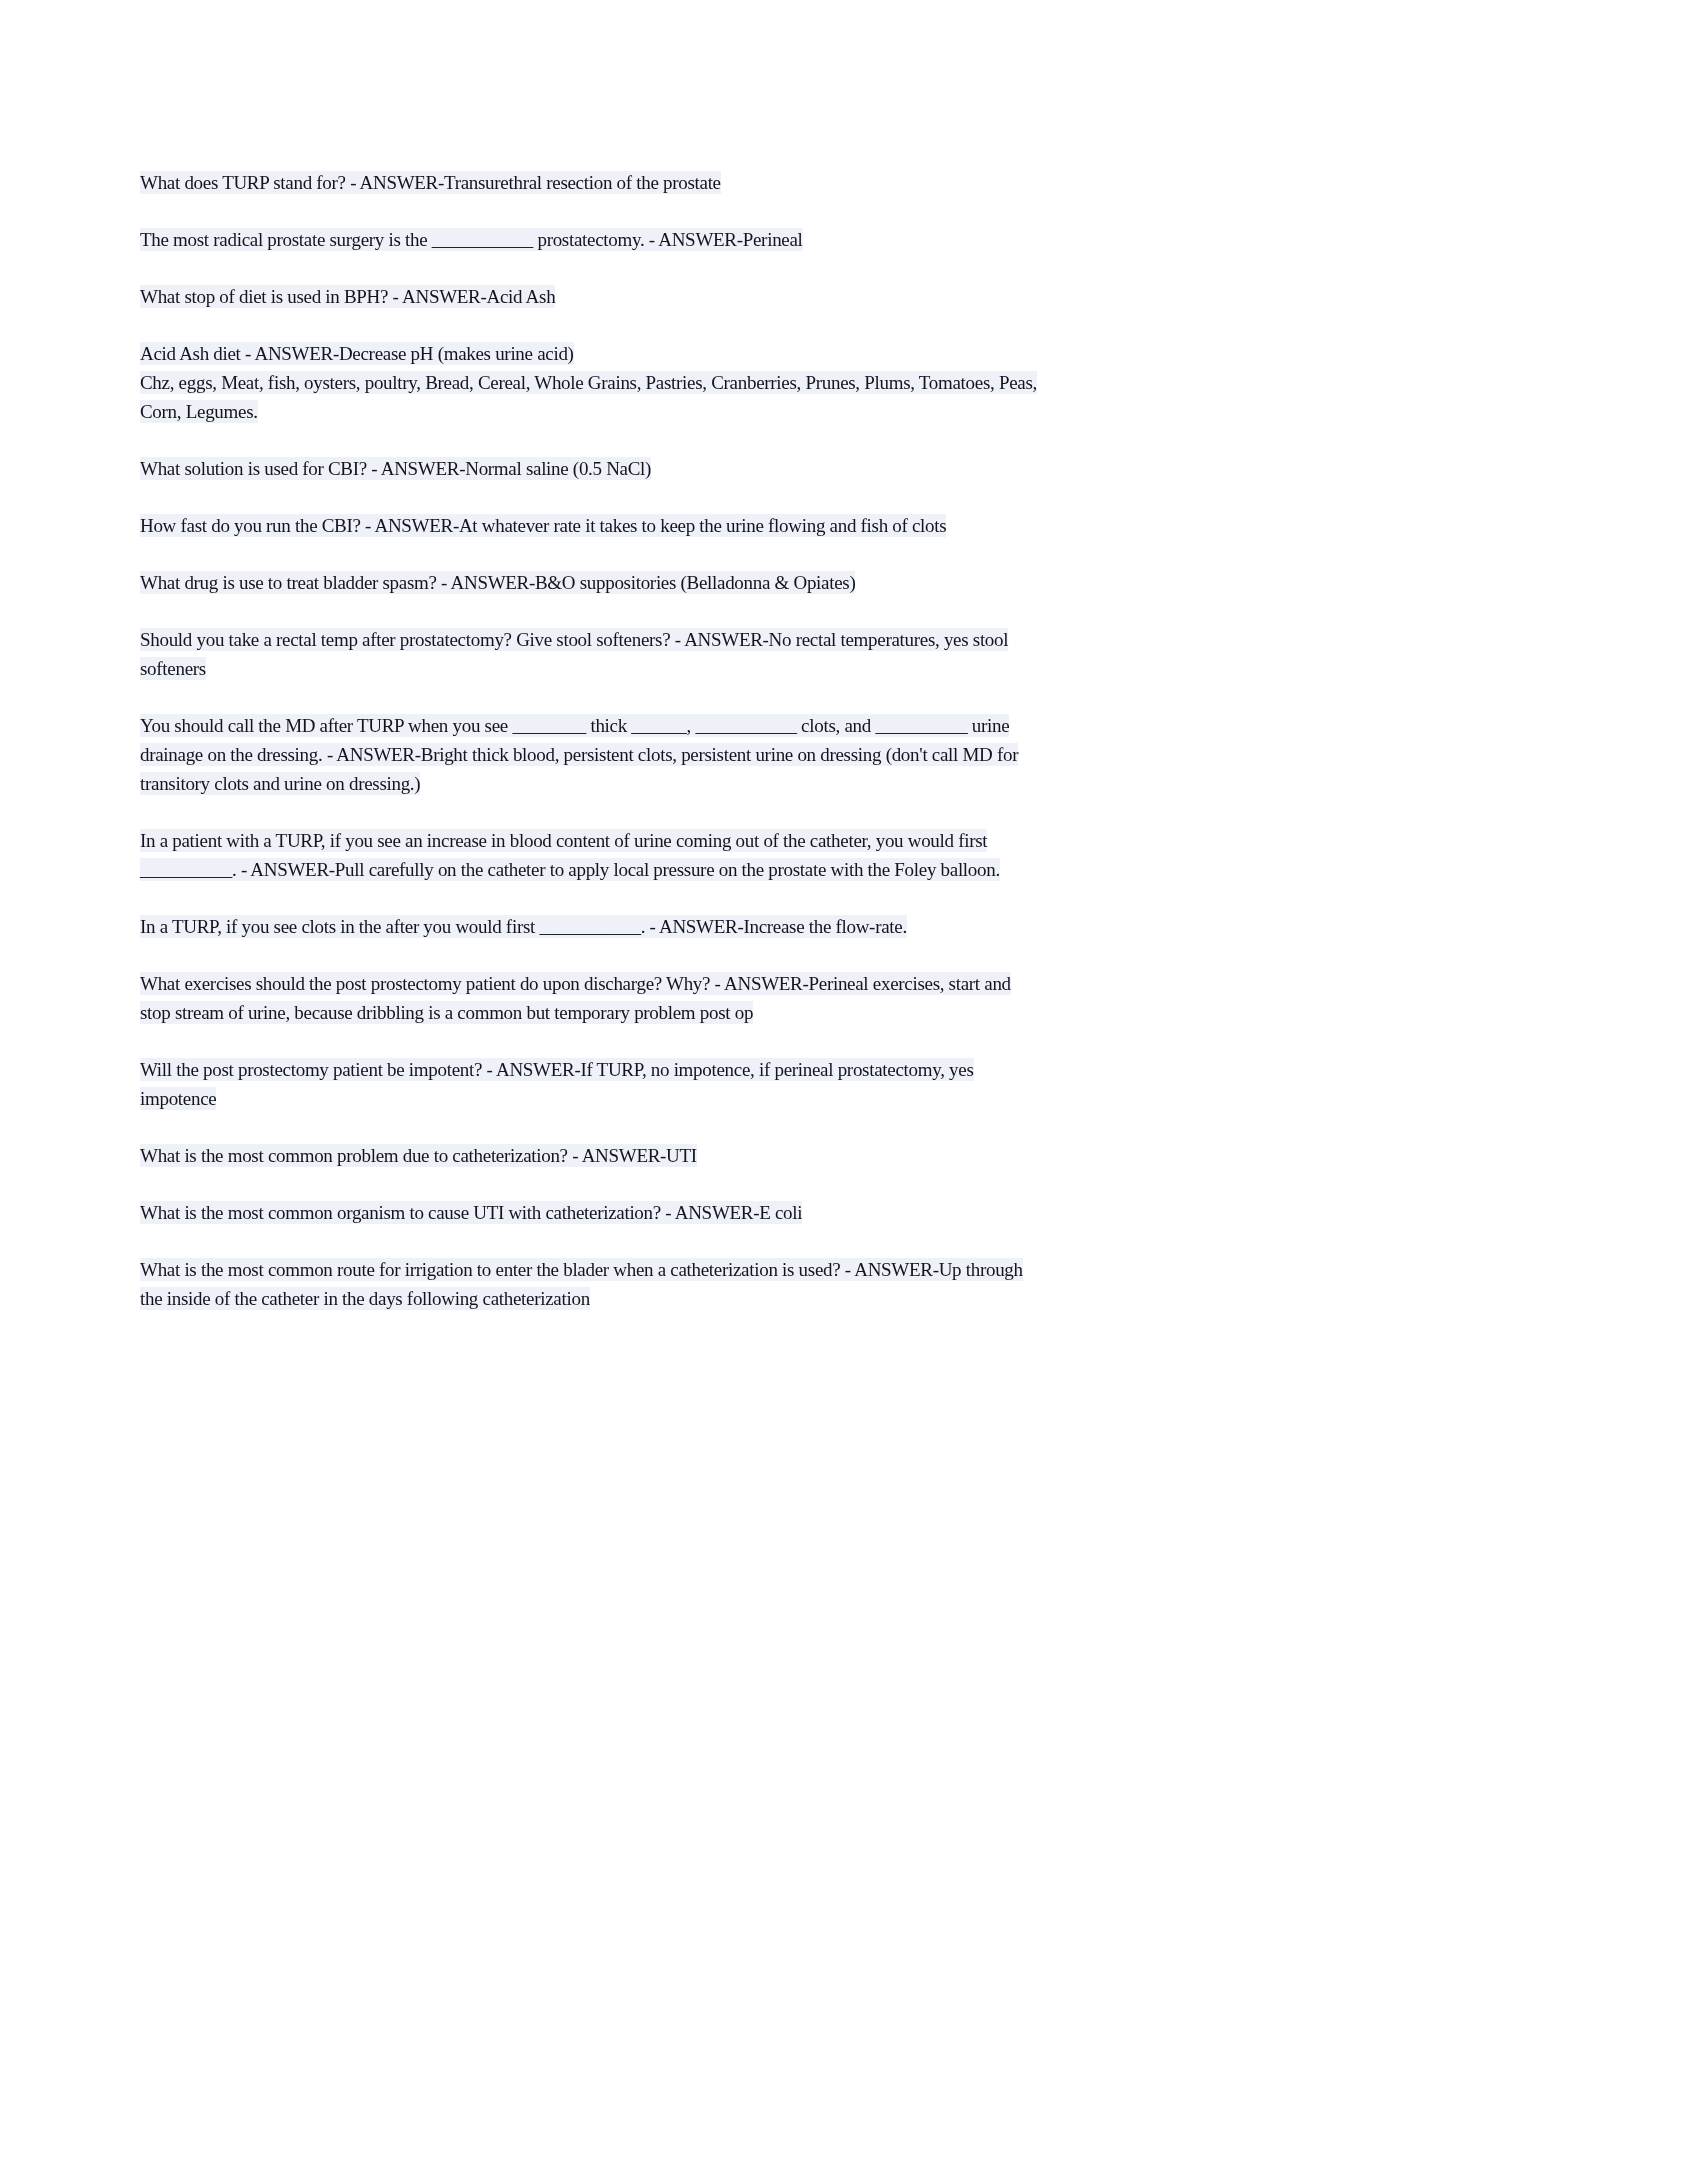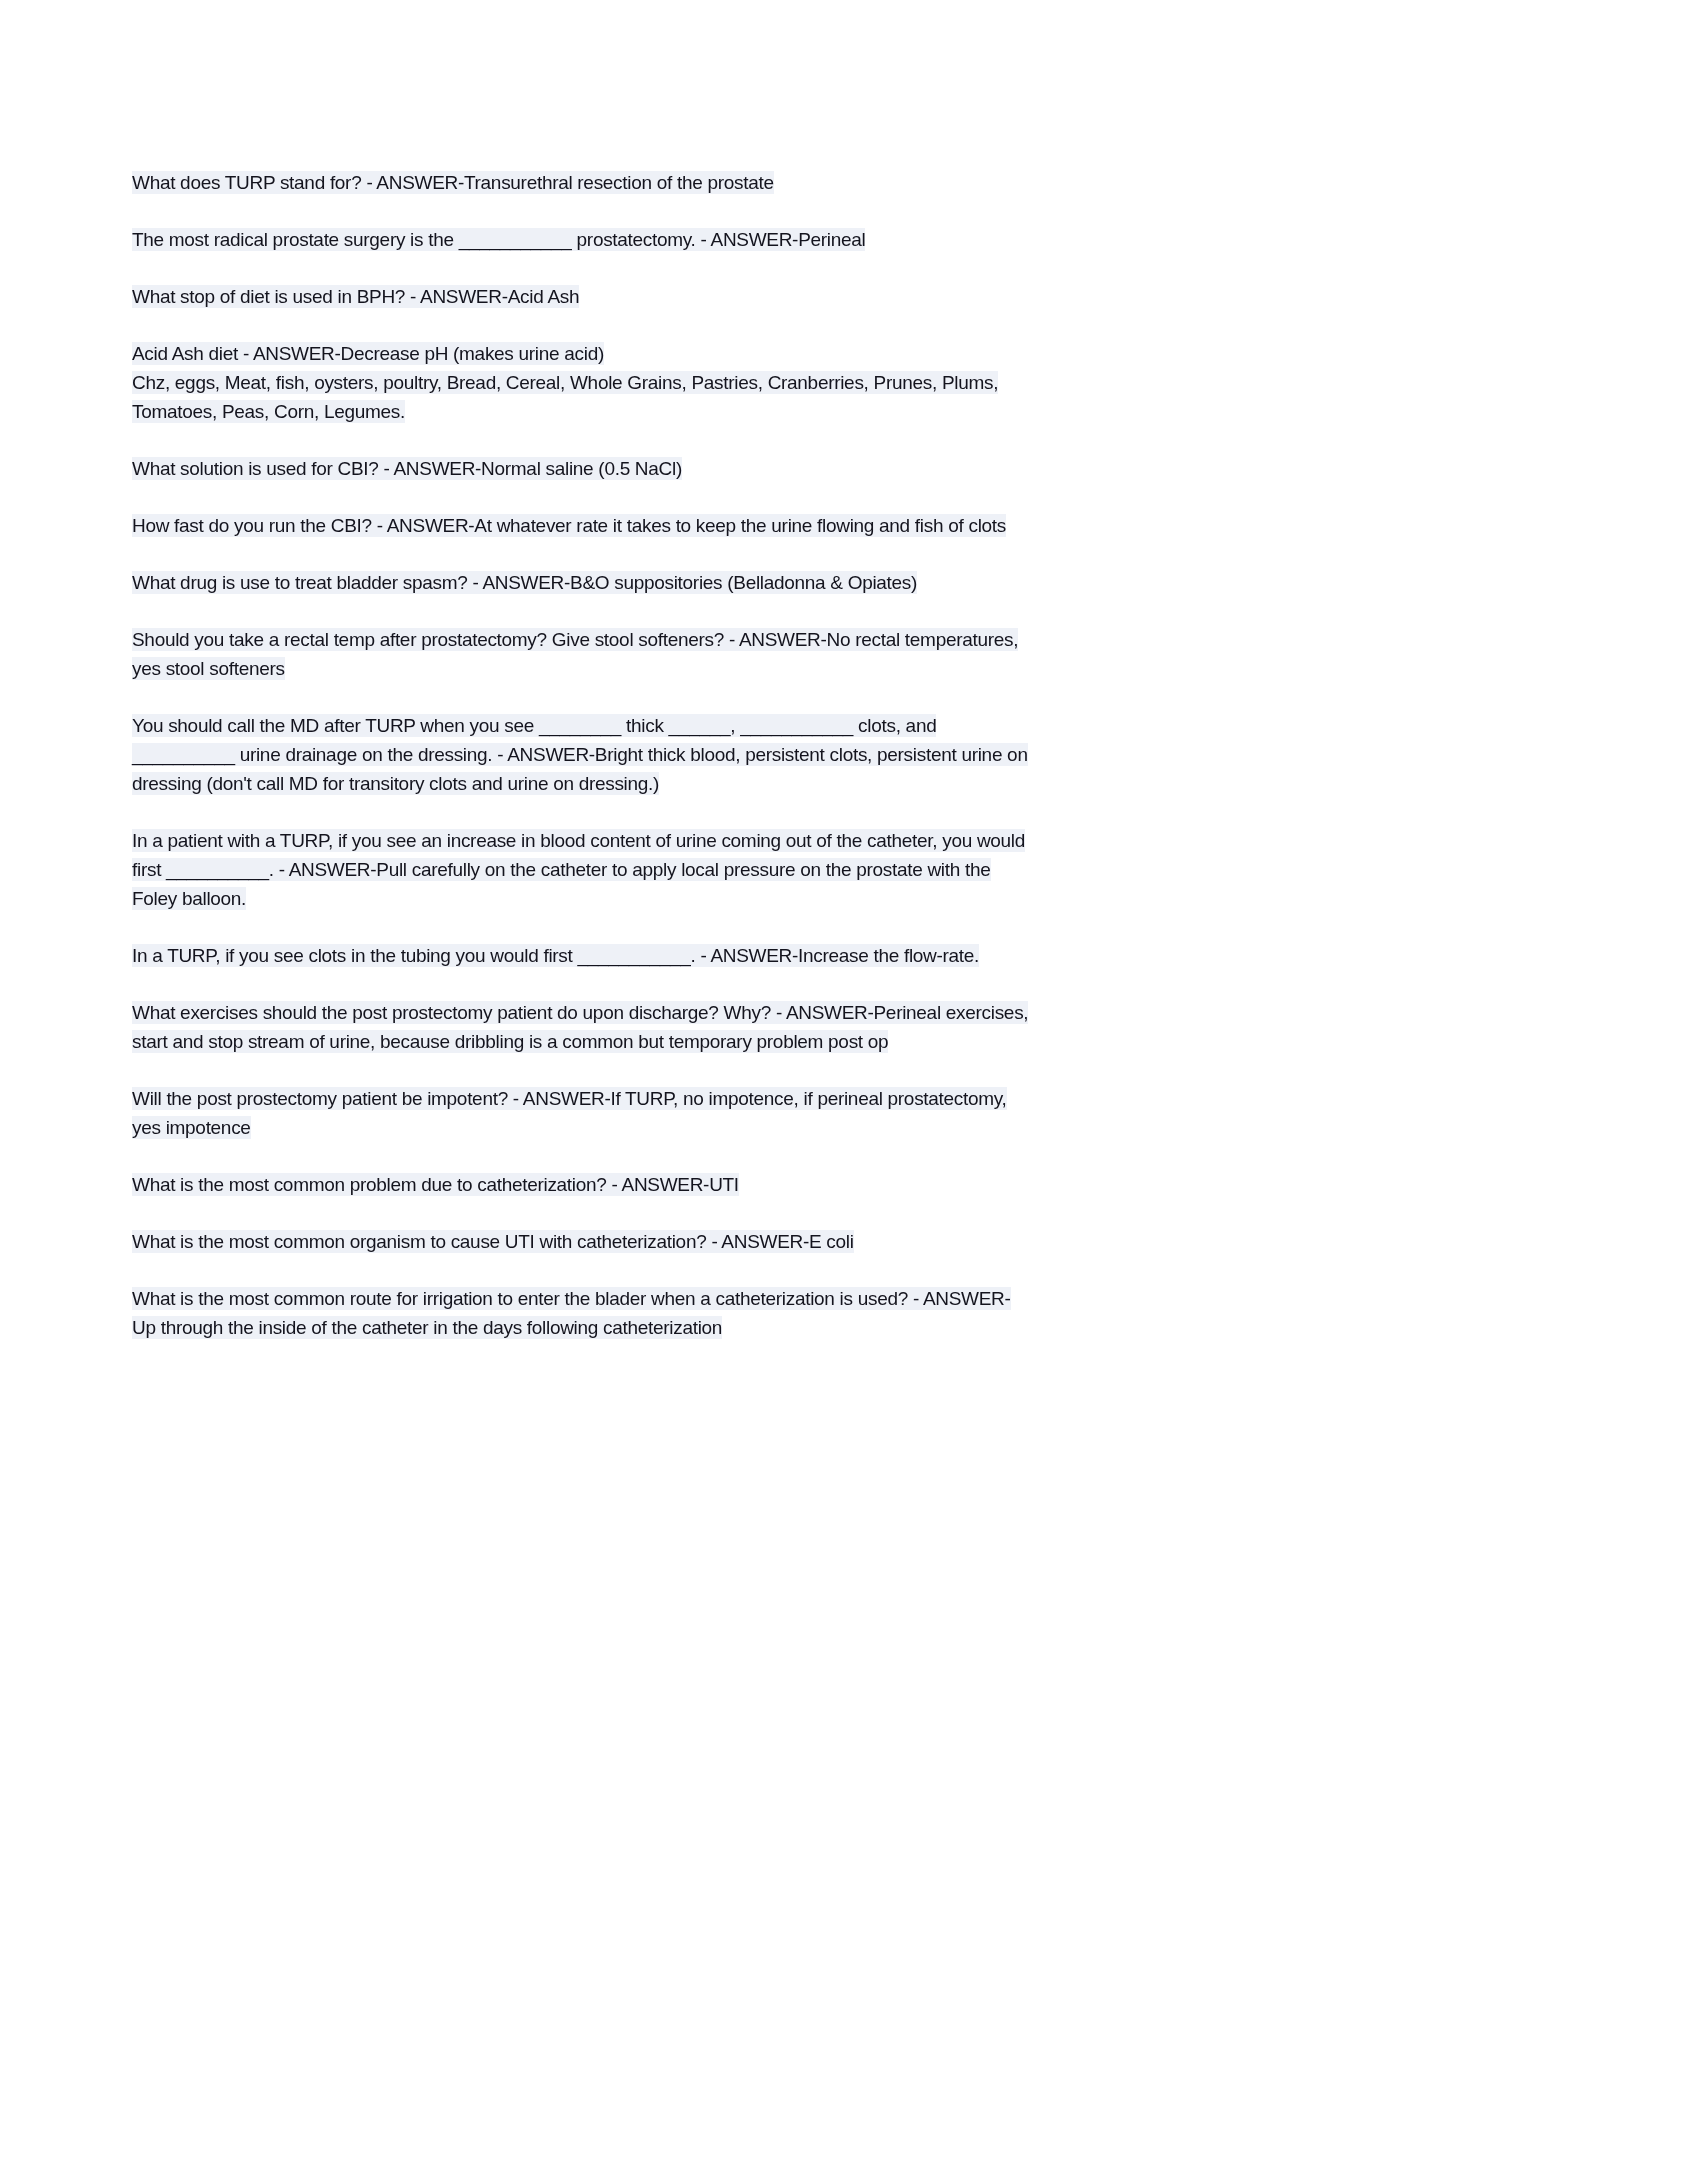--- a/index.html
+++ b/index.html
@@ -8,23 +8,24 @@
     background: #ffffff;
   }
   body {
     width: 1683px;
     height: 2178px;
     position: relative;
     font-family: "Liberation Sans", sans-serif;
   }
   .page {
     position: absolute;
-    left: 132px;
+    left: 140px;
     top: 168px;
     width: 901px;
+    font-family: Liberation Serif, serif;
   }
   .para {
     margin: 0 0 28px 0;
     font-size: 19px;
     line-height: 29px;
     letter-spacing: -0.3px;
     color: #14141e;
   }
   .hl {
     background-color: #eef1f7;
@@ -40,20 +41,20 @@
   <p class="para"><span class="hl">The most radical prostate surgery is the ___________ prostatectomy. - ANSWER-Perineal</span></p>
   <p class="para"><span class="hl">What stop of diet is used in BPH? - ANSWER-Acid Ash</span></p>
   <p class="para"><span class="hl">Acid Ash diet - ANSWER-Decrease pH (makes urine acid)
 Chz, eggs, Meat, fish, oysters, poultry, Bread, Cereal, Whole Grains, Pastries, Cranberries, Prunes, Plums, Tomatoes, Peas, Corn, Legumes.</span></p>
   <p class="para"><span class="hl">What solution is used for CBI? - ANSWER-Normal saline (0.5 NaCl)</span></p>
   <p class="para"><span class="hl">How fast do you run the CBI? - ANSWER-At whatever rate it takes to keep the urine flowing and fish of clots</span></p>
   <p class="para"><span class="hl">What drug is use to treat bladder spasm? - ANSWER-B&amp;O suppositories (Belladonna &amp; Opiates)</span></p>
   <p class="para"><span class="hl">Should you take a rectal temp after prostatectomy? Give stool softeners? - ANSWER-No rectal temperatures, yes stool softeners</span></p>
   <p class="para"><span class="hl">You should call the MD after TURP when you see ________ thick ______, ___________ clots, and __________ urine drainage on the dressing. - ANSWER-Bright thick blood, persistent clots, persistent urine on dressing (don't call MD for transitory clots and urine on dressing.)</span></p>
   <p class="para"><span class="hl">In a patient with a TURP, if you see an increase in blood content of urine coming out of the catheter, you would first __________. - ANSWER-Pull carefully on the catheter to apply local pressure on the prostate with the Foley balloon.</span></p>
-  <p class="para"><span class="hl">In a TURP, if you see clots in the tubing you would first ___________. - ANSWER-Increase the flow-rate.</span></p>
+  <p class="para"><span class="hl">In a TURP, if you see clots in the after you would first ___________. - ANSWER-Increase the flow-rate.</span></p>
   <p class="para"><span class="hl">What exercises should the post prostectomy patient do upon discharge? Why? - ANSWER-Perineal exercises, start and stop stream of urine, because dribbling is a common but temporary problem post op</span></p>
   <p class="para"><span class="hl">Will the post prostectomy patient be impotent? - ANSWER-If TURP, no impotence, if perineal prostatectomy, yes impotence</span></p>
   <p class="para"><span class="hl">What is the most common problem due to catheterization? - ANSWER-UTI</span></p>
   <p class="para"><span class="hl">What is the most common organism to cause UTI with catheterization? - ANSWER-E coli</span></p>
   <p class="para"><span class="hl">What is the most common route for irrigation to enter the blader when a catheterization is used? - ANSWER-Up through the inside of the catheter in the days following catheterization</span></p>
 </div>
 
 
 </body></html>

